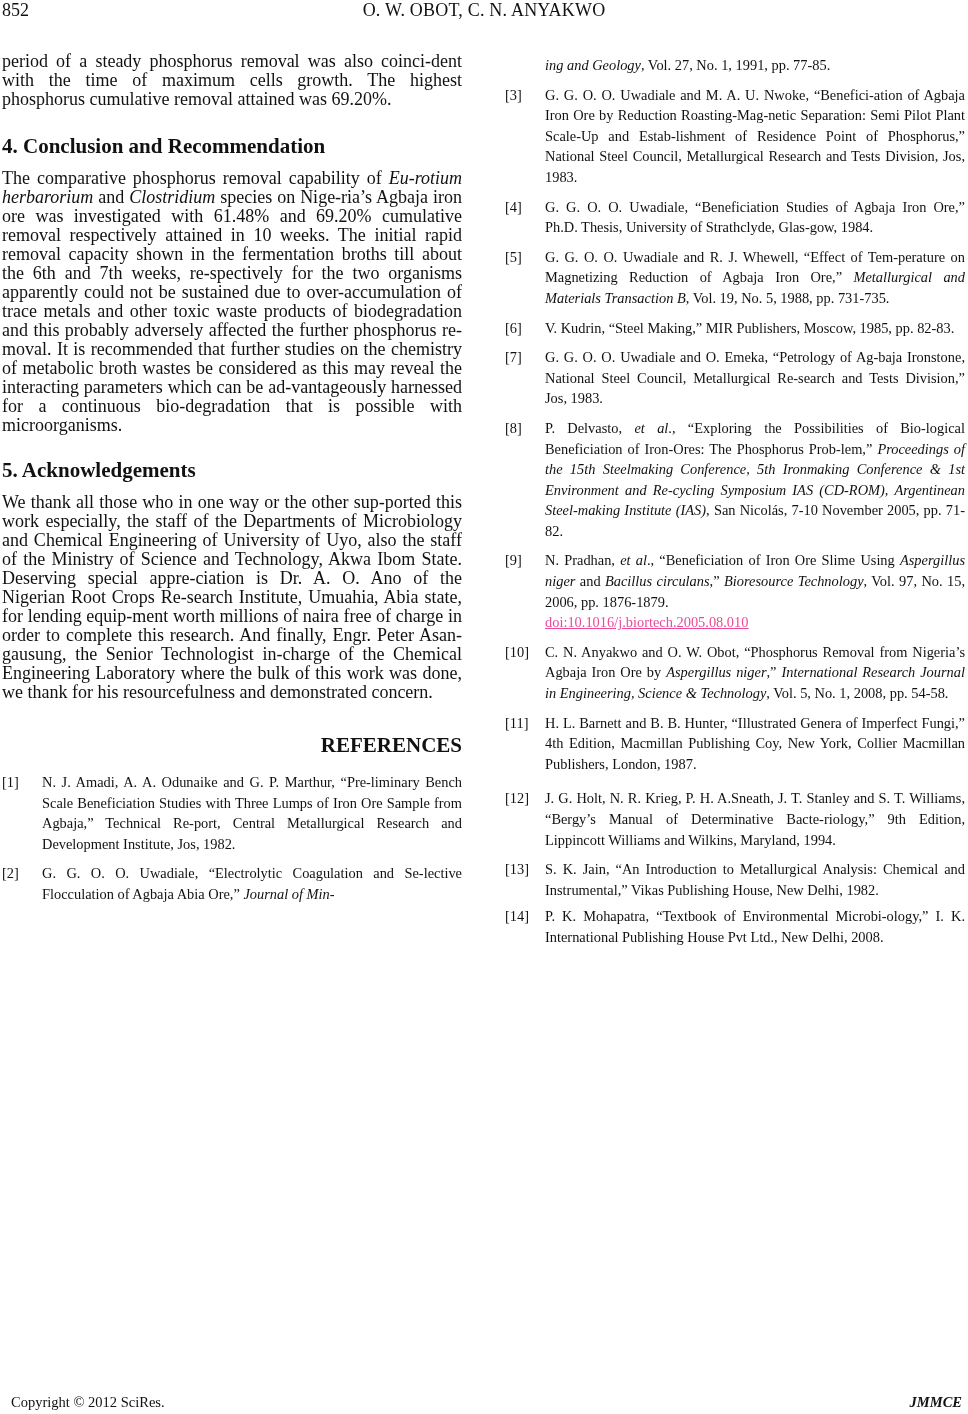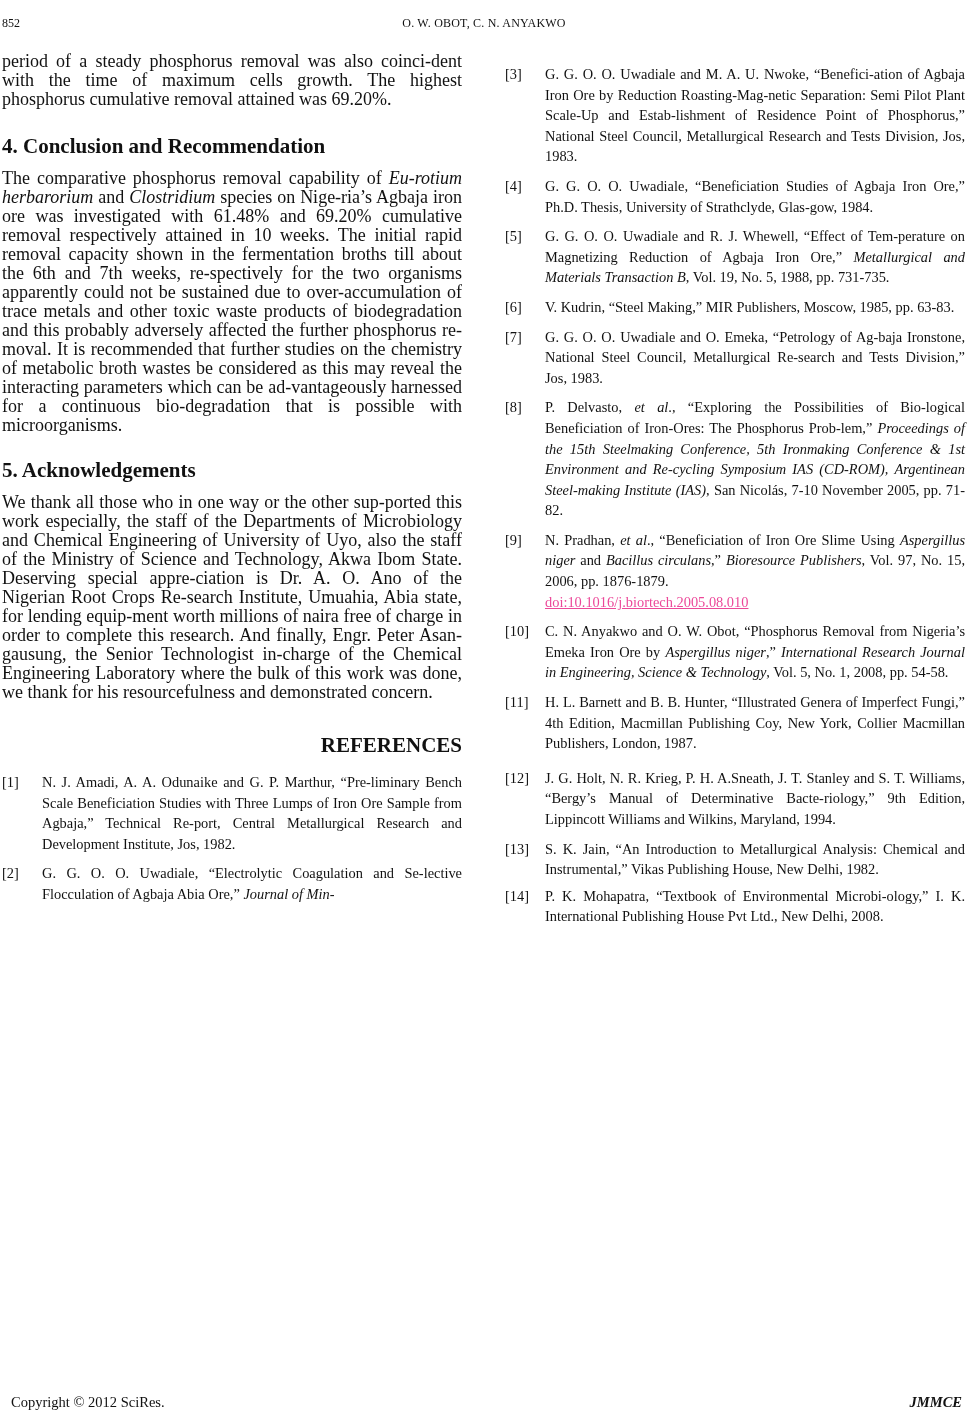--- a/index.html
+++ b/index.html
@@ -1,22 +1,22 @@
 <!DOCTYPE html>
 <html><head>
 <meta charset="utf-8">
 <style>
   html, body { margin: 0; padding: 0; background: #ffffff; }
   body {
     width: 968px; height: 1414px; position: relative; overflow: hidden;
     font-family: "Liberation Serif", "DejaVu Serif", serif; color: #111;
   }
   .page-header {
-    position: absolute; top: 16px; left: 0; width: 860px; height: 22px;
-    font-size: 12px;
+    position: absolute; top: 0; left: 0; width: 860px; height: 22px;
+    font-size: 18px;
   }
   .page-number { position: absolute; left: 2px; top: 0px; }
   .running-head { position: absolute; left: 0; width: 968px; text-align: center; top: 0px; letter-spacing: 0.2px; }
 
   .col { position: absolute; top: 52px; }
   .col-left { left: 2px; width: 460px; }
   .col-right { left: 505px; width: 460px; }
 
   p.body {
     margin: 0; font-size: 18px; line-height: 19px;
@@ -66,59 +66,63 @@
       <span class="ref-text"><span>N. J. Amadi, A. A. Odunaike and G. P. Marthur, “Pre-liminary Bench Scale Beneficiation Studies with Three Lumps of Iron Ore Sample from Agbaja,” Technical Re-port, Central Metallurgical Research and Development Institute, Jos, 1982.</span></span>
     </div>
     <div class="ref" style="margin-top:9px;">
       <span class="ref-num">[2]</span>
       <span class="ref-text"><span>G. G. O. O. Uwadiale, “Electrolytic Coagulation and Se-lective Flocculation of Agbaja Abia Ore,” </span><i>Journal of Min-</i></span>
     </div>
   </div>
 </div>
 
 <div class="col col-right" style="top:55px;">
+  <div class="ref">
+    <span class="ref-num"></span>
+    <span class="ref-text"><i>ing and Geology</i><span>, Vol. 27, No. 1, 1991, pp. 77-85.</span></span>
+  </div>
 
   <div class="ref" style="margin-top:9px;">
     <span class="ref-num">[3]</span>
     <span class="ref-text">G. G. O. O. Uwadiale and M. A. U. Nwoke, “Benefici-ation of Agbaja Iron Ore by Reduction Roasting-Mag-netic Separation: Semi Pilot Plant Scale-Up and Estab-lishment of Residence Point of Phosphorus,” National Steel Council, Metallurgical Research and Tests Division, Jos, 1983.</span>
   </div>
 
   <div class="ref" style="margin-top:9px;">
     <span class="ref-num">[4]</span>
     <span class="ref-text">G. G. O. O. Uwadiale, “Beneficiation Studies of Agbaja Iron Ore,” Ph.D. Thesis, University of Strathclyde, Glas-gow, 1984.</span>
   </div>
 
   <div class="ref" style="margin-top:9px;">
     <span class="ref-num">[5]</span>
     <span class="ref-text"><span>G. G. O. O. Uwadiale and R. J. Whewell, “Effect of Tem-perature on Magnetizing Reduction of Agbaja Iron Ore,” </span><i>Metallurgical and Materials Transaction B</i><span>, Vol. 19, No. 5, 1988, pp. 731-735.</span></span>
   </div>
 
   <div class="ref" style="margin-top:9px;">
     <span class="ref-num">[6]</span>
-    <span class="ref-text">V. Kudrin, “Steel Making,” MIR Publishers, Moscow, 1985, pp. 63-83.</span>
+    <span class="ref-text">V. Kudrin, “Steel Making,” MIR Publishers, Moscow, 1985, pp. 82-83.</span>
   </div>
 
   <div class="ref" style="margin-top:9px;">
     <span class="ref-num">[7]</span>
     <span class="ref-text">G. G. O. O. Uwadiale and O. Emeka, “Petrology of Ag-baja Ironstone, National Steel Council, Metallurgical Re-search and Tests Division,” Jos, 1983.</span>
   </div>
 
   <div class="ref" style="margin-top:9px;">
     <span class="ref-num">[8]</span>
     <span class="ref-text"><span>P. Delvasto, </span><i>et al</i><span>., “Exploring the Possibilities of Bio-logical Beneficiation of Iron-Ores: The Phosphorus Prob-lem,” </span><i>Proceedings of the 15th Steelmaking Conference, 5th Ironmaking Conference &amp; 1st Environment and Re-cycling Symposium IAS (CD-ROM), Argentinean Steel-making Institute (IAS)</i><span>, San Nicolás, 7-10 November 2005, pp. 71-82.</span></span>
   </div>
 
   <div class="ref" style="margin-top:9px;">
     <span class="ref-num">[9]</span>
-    <span class="ref-text"><span>N. Pradhan, </span><i>et al</i><span>., “Beneficiation of Iron Ore Slime Using </span><i>Aspergillus niger</i><span> and </span><i>Bacillus circulans</i><span>,” </span><i>Bioresource Publishers</i><span>, Vol. 97, No. 15, 2006, pp. 1876-1879.</span><br><a class="doi">doi:10.1016/j.biortech.2005.08.010</a></span>
+    <span class="ref-text"><span>N. Pradhan, </span><i>et al</i><span>., “Beneficiation of Iron Ore Slime Using </span><i>Aspergillus niger</i><span> and </span><i>Bacillus circulans</i><span>,” </span><i>Bioresource Technology</i><span>, Vol. 97, No. 15, 2006, pp. 1876-1879.</span><br><a class="doi">doi:10.1016/j.biortech.2005.08.010</a></span>
   </div>
 
   <div class="ref" style="margin-top:9px;">
     <span class="ref-num">[10]</span>
-    <span class="ref-text"><span>C. N. Anyakwo and O. W. Obot, “Phosphorus Removal from Nigeria’s Emeka Iron Ore by </span><i>Aspergillus niger</i><span>,” </span><i>International Research Journal in Engineering, Science &amp; Technology</i><span>, Vol. 5, No. 1, 2008, pp. 54-58.</span></span>
+    <span class="ref-text"><span>C. N. Anyakwo and O. W. Obot, “Phosphorus Removal from Nigeria’s Agbaja Iron Ore by </span><i>Aspergillus niger</i><span>,” </span><i>International Research Journal in Engineering, Science &amp; Technology</i><span>, Vol. 5, No. 1, 2008, pp. 54-58.</span></span>
   </div>
 
   <div class="ref" style="margin-top:9px;">
     <span class="ref-num">[11]</span>
     <span class="ref-text">H. L. Barnett and B. B. Hunter, “Illustrated Genera of Imperfect Fungi,” 4th Edition, Macmillan Publishing Coy, New York, Collier Macmillan Publishers, London, 1987.</span>
   </div>
 
   <div class="ref" style="margin-top:14px;">
     <span class="ref-num">[12]</span>
     <span class="ref-text">J. G. Holt, N. R. Krieg, P. H. A.Sneath, J. T. Stanley and S. T. Williams, “Bergy’s Manual of Determinative Bacte-riology,” 9th Edition, Lippincott Williams and Wilkins, Maryland, 1994.</span>

